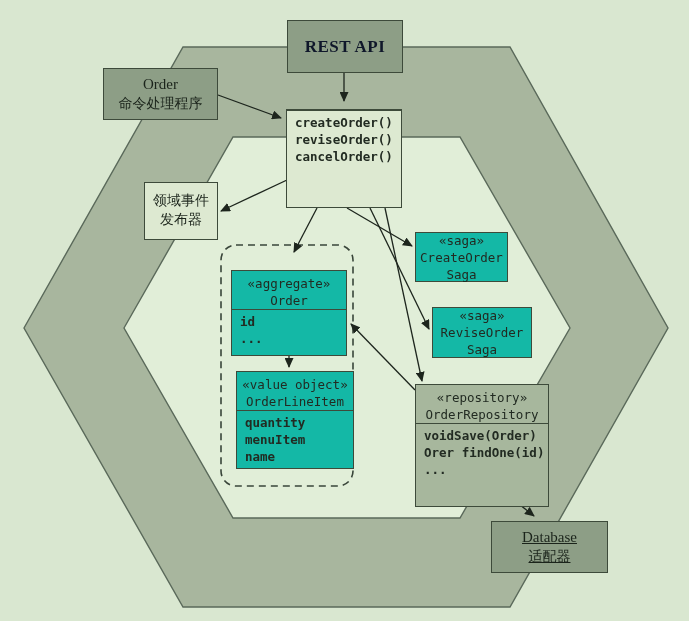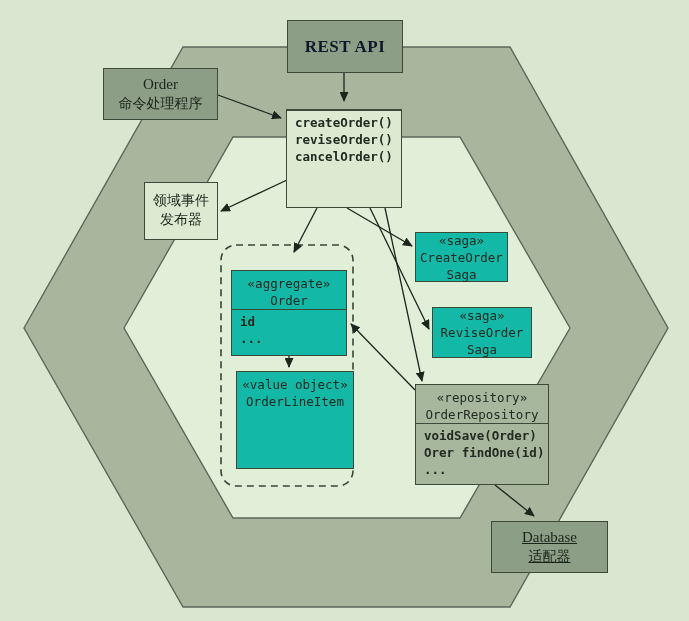--- a/index.html
+++ b/index.html
@@ -102,35 +102,40 @@
       <span class="line">id</span>
       <span class="line">...</span>
     </div>
   </div>
 
   <div class="box medium mono" style="left:236px;top:371px;width:118px;height:98px;">
     <div class="comp-top">
       <span class="line">«value object»</span>
       <span class="line">OrderLineItem</span>
     </div>
+    <div class="comp-body">
+      <span class="line">quantity</span>
+      <span class="line">menuItem</span>
+      <span class="line">name</span>
+    </div>
   </div>
 
   <div class="box medium mono" style="left:415px;top:232px;width:93px;height:50px;justify-content:center;text-align:center;">
     <span class="line">«saga»</span>
     <span class="line">CreateOrder</span>
     <span class="line">Saga</span>
   </div>
 
   <div class="box medium mono" style="left:432px;top:307px;width:100px;height:51px;justify-content:center;text-align:center;">
     <span class="line">«saga»</span>
     <span class="line">ReviseOrder</span>
     <span class="line">Saga</span>
   </div>
 
-  <div class="box repo mono" style="left:415px;top:384px;width:134px;height:101px;">
+  <div class="box repo mono" style="left:415px;top:384px;width:134px;height:123px;">
     <div class="comp-top">
       <span class="line">«repository»</span>
       <span class="line">OrderRepository</span>
     </div>
     <div class="comp-body">
       <span class="line">voidSave(Order)</span>
       <span class="line">Orer findOne(id)</span>
       <span class="line">...</span>
     </div>
   </div>

